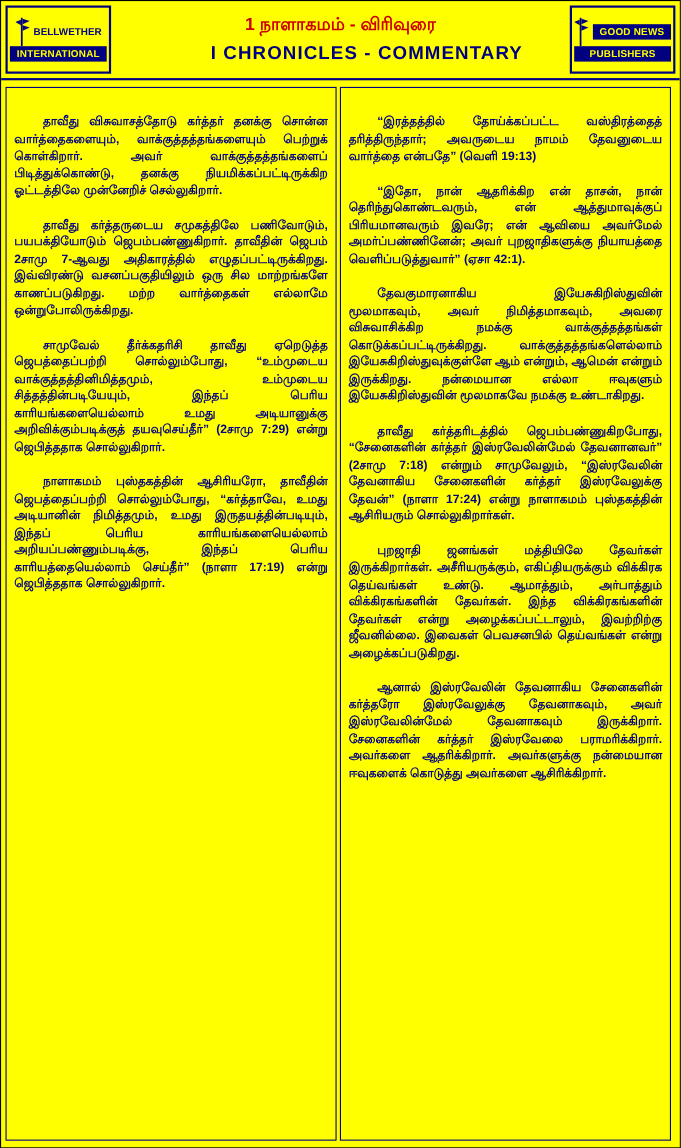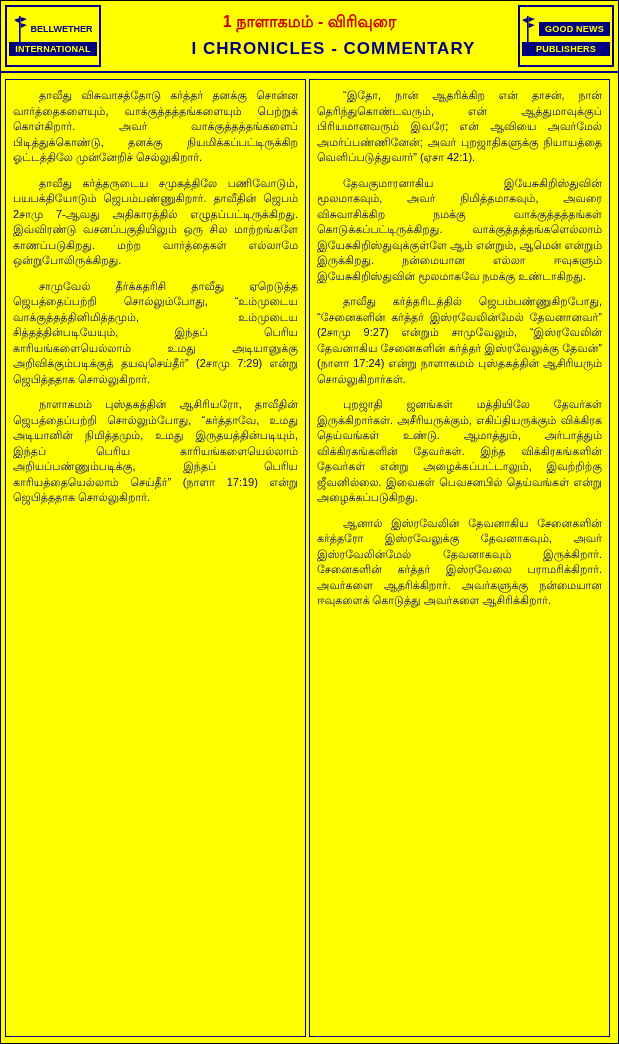--- a/index.html
+++ b/index.html
@@ -105,27 +105,27 @@
   .col {
     box-sizing: border-box;
     border: 1px solid #000080;
     width: 301px;
     padding: 8px 7px;
     background: #ffff00;
     overflow: hidden;
   }
   .col.left { margin-right: 3px; }
   p.para {
-    margin: 0 0 10px 0;
+    margin: 16px 0 10px 0;
     color: #000080;
     font-size: 11px;
     line-height: 15.5px;
     text-align: justify;
     text-indent: 26px;
-    font-weight: normal;
+    font-weight: bold;
   }
 </style>
 </head>
 <body>
 
 <div class="page">
 
   <div class="header">
 
     <div class="logo-box">
@@ -164,22 +164,23 @@
   <div class="body-area">
 
     <div class="col left">
       <p class="para">தாவீது விசுவாசத்தோடு கர்த்தர் தனக்கு சொன்ன வார்த்தைகளையும், வாக்குத்தத்தங்களையும் பெற்றுக் கொள்கிறார். அவர் வாக்குத்தத்தங்களைப் பிடித்துக்கொண்டு, தனக்கு நியமிக்கப்பட்டிருக்கிற ஓட்டத்திலே முன்னேறிச் செல்லுகிறார்.</p>
       <p class="para">தாவீது கர்த்தருடைய சமுகத்திலே பணிவோடும், பயபக்தியோடும் ஜெபம்பண்ணுகிறார். தாவீதின் ஜெபம் 2சாமு 7-ஆவது அதிகாரத்தில் எழுதப்பட்டிருக்கிறது. இவ்விரண்டு வசனப்பகுதியிலும் ஒரு சில மாற்றங்களே காணப்படுகிறது. மற்ற வார்த்தைகள் எல்லாமே ஒன்றுபோலிருக்கிறது.</p>
       <p class="para">சாமுவேல் தீர்க்கதரிசி தாவீது ஏறெடுத்த ஜெபத்தைப்பற்றி சொல்லும்போது, “உம்முடைய வாக்குத்தத்தினிமித்தமும், உம்முடைய சித்தத்தின்படியேயும், இந்தப் பெரிய காரியங்களையெல்லாம் உமது அடியானுக்கு அறிவிக்கும்படிக்குத் தயவுசெய்தீர்” (2சாமு 7:29) என்று ஜெபித்ததாக சொல்லுகிறார்.</p>
       <p class="para">நாளாகமம் புஸ்தகத்தின் ஆசிரியரோ, தாவீதின் ஜெபத்தைப்பற்றி சொல்லும்போது, “கர்த்தாவே, உமது அடியானின் நிமித்தமும், உமது இருதயத்தின்படியும், இந்தப் பெரிய காரியங்களையெல்லாம் அறியப்பண்ணும்படிக்கு, இந்தப் பெரிய காரியத்தையெல்லாம் செய்தீர்” (நாளா 17:19) என்று ஜெபித்ததாக சொல்லுகிறார்.</p>
     </div>
 
     <div class="col right">
+      <p class="para">“இரத்தத்தில் தோய்க்கப்பட்ட வஸ்திரத்தைத் தரித்திருந்தார்; அவருடைய நாமம் தேவனுடைய வார்த்தை என்பதே” (வெளி 19:13)</p>
       <p class="para">“இதோ, நான் ஆதரிக்கிற என் தாசன், நான் தெரிந்துகொண்டவரும், என் ஆத்துமாவுக்குப் பிரியமானவரும் இவரே; என் ஆவியை அவர்மேல் அமர்ப்பண்ணினேன்; அவர் புறஜாதிகளுக்கு நியாயத்தை வெளிப்படுத்துவார்” (ஏசா 42:1).</p>
       <p class="para">தேவகுமாரனாகிய இயேசுகிறிஸ்துவின் மூலமாகவும், அவர் நிமித்தமாகவும், அவரை விசுவாசிக்கிற நமக்கு வாக்குத்தத்தங்கள் கொடுக்கப்பட்டிருக்கிறது. வாக்குத்தத்தங்களெல்லாம் இயேசுகிறிஸ்துவுக்குள்ளே ஆம் என்றும், ஆமென் என்றும் இருக்கிறது. நன்மையான எல்லா ஈவுகளும் இயேசுகிறிஸ்துவின் மூலமாகவே நமக்கு உண்டாகிறது.</p>
-      <p class="para">தாவீது கர்த்தரிடத்தில் ஜெபம்பண்ணுகிறபோது, “சேனைகளின் கர்த்தர் இஸ்ரவேலின்மேல் தேவனானவர்” (2சாமு 9:27) என்றும் சாமுவேலும், “இஸ்ரவேலின் தேவனாகிய சேனைகளின் கர்த்தர் இஸ்ரவேலுக்கு தேவன்” (நாளா 17:24) என்று நாளாகமம் புஸ்தகத்தின் ஆசிரியரும் சொல்லுகிறார்கள்.</p>
+      <p class="para">தாவீது கர்த்தரிடத்தில் ஜெபம்பண்ணுகிறபோது, “சேனைகளின் கர்த்தர் இஸ்ரவேலின்மேல் தேவனானவர்” (2சாமு 7:18) என்றும் சாமுவேலும், “இஸ்ரவேலின் தேவனாகிய சேனைகளின் கர்த்தர் இஸ்ரவேலுக்கு தேவன்” (நாளா 17:24) என்று நாளாகமம் புஸ்தகத்தின் ஆசிரியரும் சொல்லுகிறார்கள்.</p>
       <p class="para">புறஜாதி ஜனங்கள் மத்தியிலே தேவர்கள் இருக்கிறார்கள். அசீரியருக்கும், எகிப்தியருக்கும் விக்கிரக தெய்வங்கள் உண்டு. ஆமாத்தும், அர்பாத்தும் விக்கிரகங்களின் தேவர்கள். இந்த விக்கிரகங்களின் தேவர்கள் என்று அழைக்கப்பட்டாலும், இவற்றிற்கு ஜீவனில்லை. இவைகள் பெவசனபில் தெய்வங்கள் என்று அழைக்கப்படுகிறது.</p>
       <p class="para">ஆனால் இஸ்ரவேலின் தேவனாகிய சேனைகளின் கர்த்தரோ இஸ்ரவேலுக்கு தேவனாகவும், அவர் இஸ்ரவேலின்மேல் தேவனாகவும் இருக்கிறார். சேனைகளின் கர்த்தர் இஸ்ரவேலை பராமரிக்கிறார். அவர்களை ஆதரிக்கிறார். அவர்களுக்கு நன்மையான ஈவுகளைக் கொடுத்து அவர்களை ஆசிரிக்கிறார்.</p>
     </div>
 
   </div>
 
 </div>
 
 </body></html>

